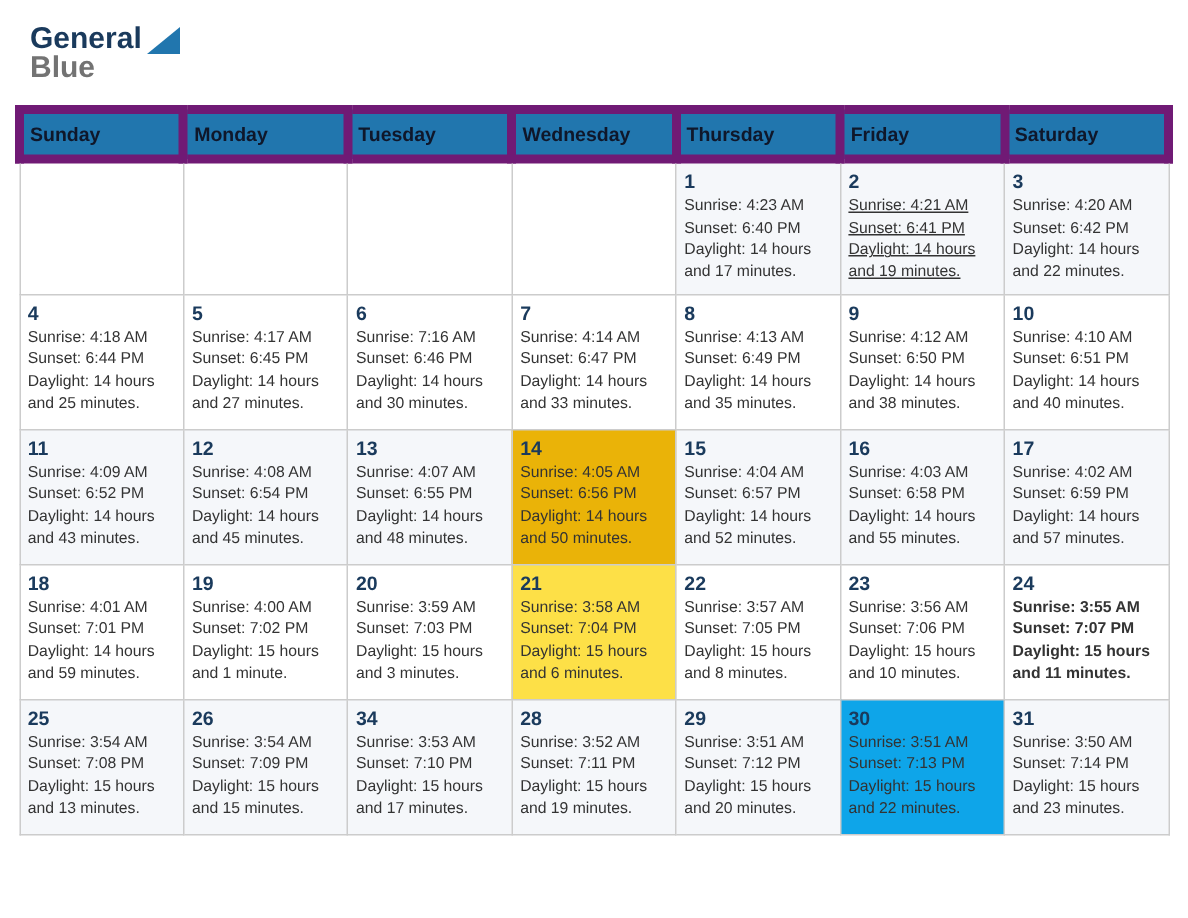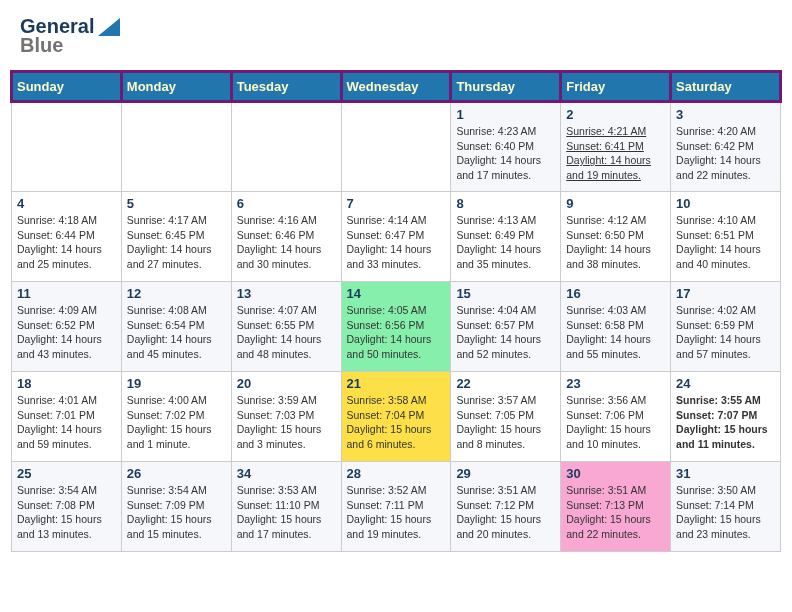--- a/index.html
+++ b/index.html
@@ -34,26 +34,26 @@
       font-size: 16px;
       color: #333;
     }
     .calendar-table {
       width: 100%;
       border-collapse: collapse;
       table-layout: fixed;
     }
     .calendar-table th {
       background-color: #2176ae;
-      color: #fef9c3;
+      color: #0f172a;
       font-size: 13px;
       font-weight: bold;
       padding: 6px 4px;
       text-align: left;
-      border: 3px solid #701a75;
+      border: 6px solid #701a75;
     }
     .calendar-table td {
       border: 1px solid #ccc;
       vertical-align: top;
       padding: 4px 5px;
       font-size: 11px;
       color: #333;
       height: 90px;
       background: #fff;
     }
@@ -148,21 +148,21 @@
         </td>
         <td style="background-color: rgb(255, 255, 255);">
           <span class="day-number">5</span>
           <div class="day-info" style="white-space: pre-line;">Sunrise: 4:17 AM
 Sunset: 6:45 PM
 Daylight: 14 hours
 and 27 minutes.</div>
         </td>
         <td style="background-color: rgb(255, 255, 255);">
           <span class="day-number">6</span>
-          <div class="day-info" style="white-space: pre-line;">Sunrise: 4:16 AM
+          <div class="day-info" style="white-space: pre-line;">Sunrise: 7:16 AM
 Sunset: 6:46 PM
 Daylight: 14 hours
 and 30 minutes.</div>
         </td>
         <td style="background-color: rgb(255, 255, 255);">
           <span class="day-number">7</span>
           <div class="day-info" style="white-space: pre-line;">Sunrise: 4:14 AM
 Sunset: 6:47 PM
 Daylight: 14 hours
 and 33 minutes.</div>
@@ -204,21 +204,21 @@
 Daylight: 14 hours
 and 45 minutes.</div>
         </td>
         <td style="background-color: rgb(245, 247, 250);">
           <span class="day-number">13</span>
           <div class="day-info" style="white-space: pre-line;">Sunrise: 4:07 AM
 Sunset: 6:55 PM
 Daylight: 14 hours
 and 48 minutes.</div>
         </td>
-        <td style="background-color: #86efac;">
+        <td style="background-color: #eab308;">
           <span class="day-number">14</span>
           <div class="day-info" style="white-space: pre-line;">Sunrise: 4:05 AM
 Sunset: 6:56 PM
 Daylight: 14 hours
 and 50 minutes.</div>
         </td>
         <td style="background-color: rgb(245, 247, 250);">
           <span class="day-number">15</span>
           <div class="day-info" style="white-space: pre-line;">Sunrise: 4:04 AM
 Sunset: 6:57 PM
@@ -302,39 +302,39 @@
         <td style="background-color: rgb(245, 247, 250);">
           <span class="day-number">26</span>
           <div class="day-info" style="white-space: pre-line;">Sunrise: 3:54 AM
 Sunset: 7:09 PM
 Daylight: 15 hours
 and 15 minutes.</div>
         </td>
         <td style="background-color: rgb(245, 247, 250);">
           <span class="day-number">34</span>
           <div class="day-info" style="white-space: pre-line;">Sunrise: 3:53 AM
-Sunset: 11:10 PM
+Sunset: 7:10 PM
 Daylight: 15 hours
 and 17 minutes.</div>
         </td>
         <td style="background-color: rgb(245, 247, 250);">
           <span class="day-number">28</span>
           <div class="day-info" style="white-space: pre-line;">Sunrise: 3:52 AM
 Sunset: 7:11 PM
 Daylight: 15 hours
 and 19 minutes.</div>
         </td>
         <td style="background-color: rgb(245, 247, 250);">
           <span class="day-number">29</span>
           <div class="day-info" style="white-space: pre-line;">Sunrise: 3:51 AM
 Sunset: 7:12 PM
 Daylight: 15 hours
 and 20 minutes.</div>
         </td>
-        <td style="background-color: #f9a8d4;">
+        <td style="background-color: #0ea5e9;">
           <span class="day-number">30</span>
           <div class="day-info" style="white-space: pre-line;">Sunrise: 3:51 AM
 Sunset: 7:13 PM
 Daylight: 15 hours
 and 22 minutes.</div>
         </td>
         <td style="background-color: rgb(245, 247, 250);">
           <span class="day-number">31</span>
           <div class="day-info" style="white-space: pre-line;">Sunrise: 3:50 AM
 Sunset: 7:14 PM

